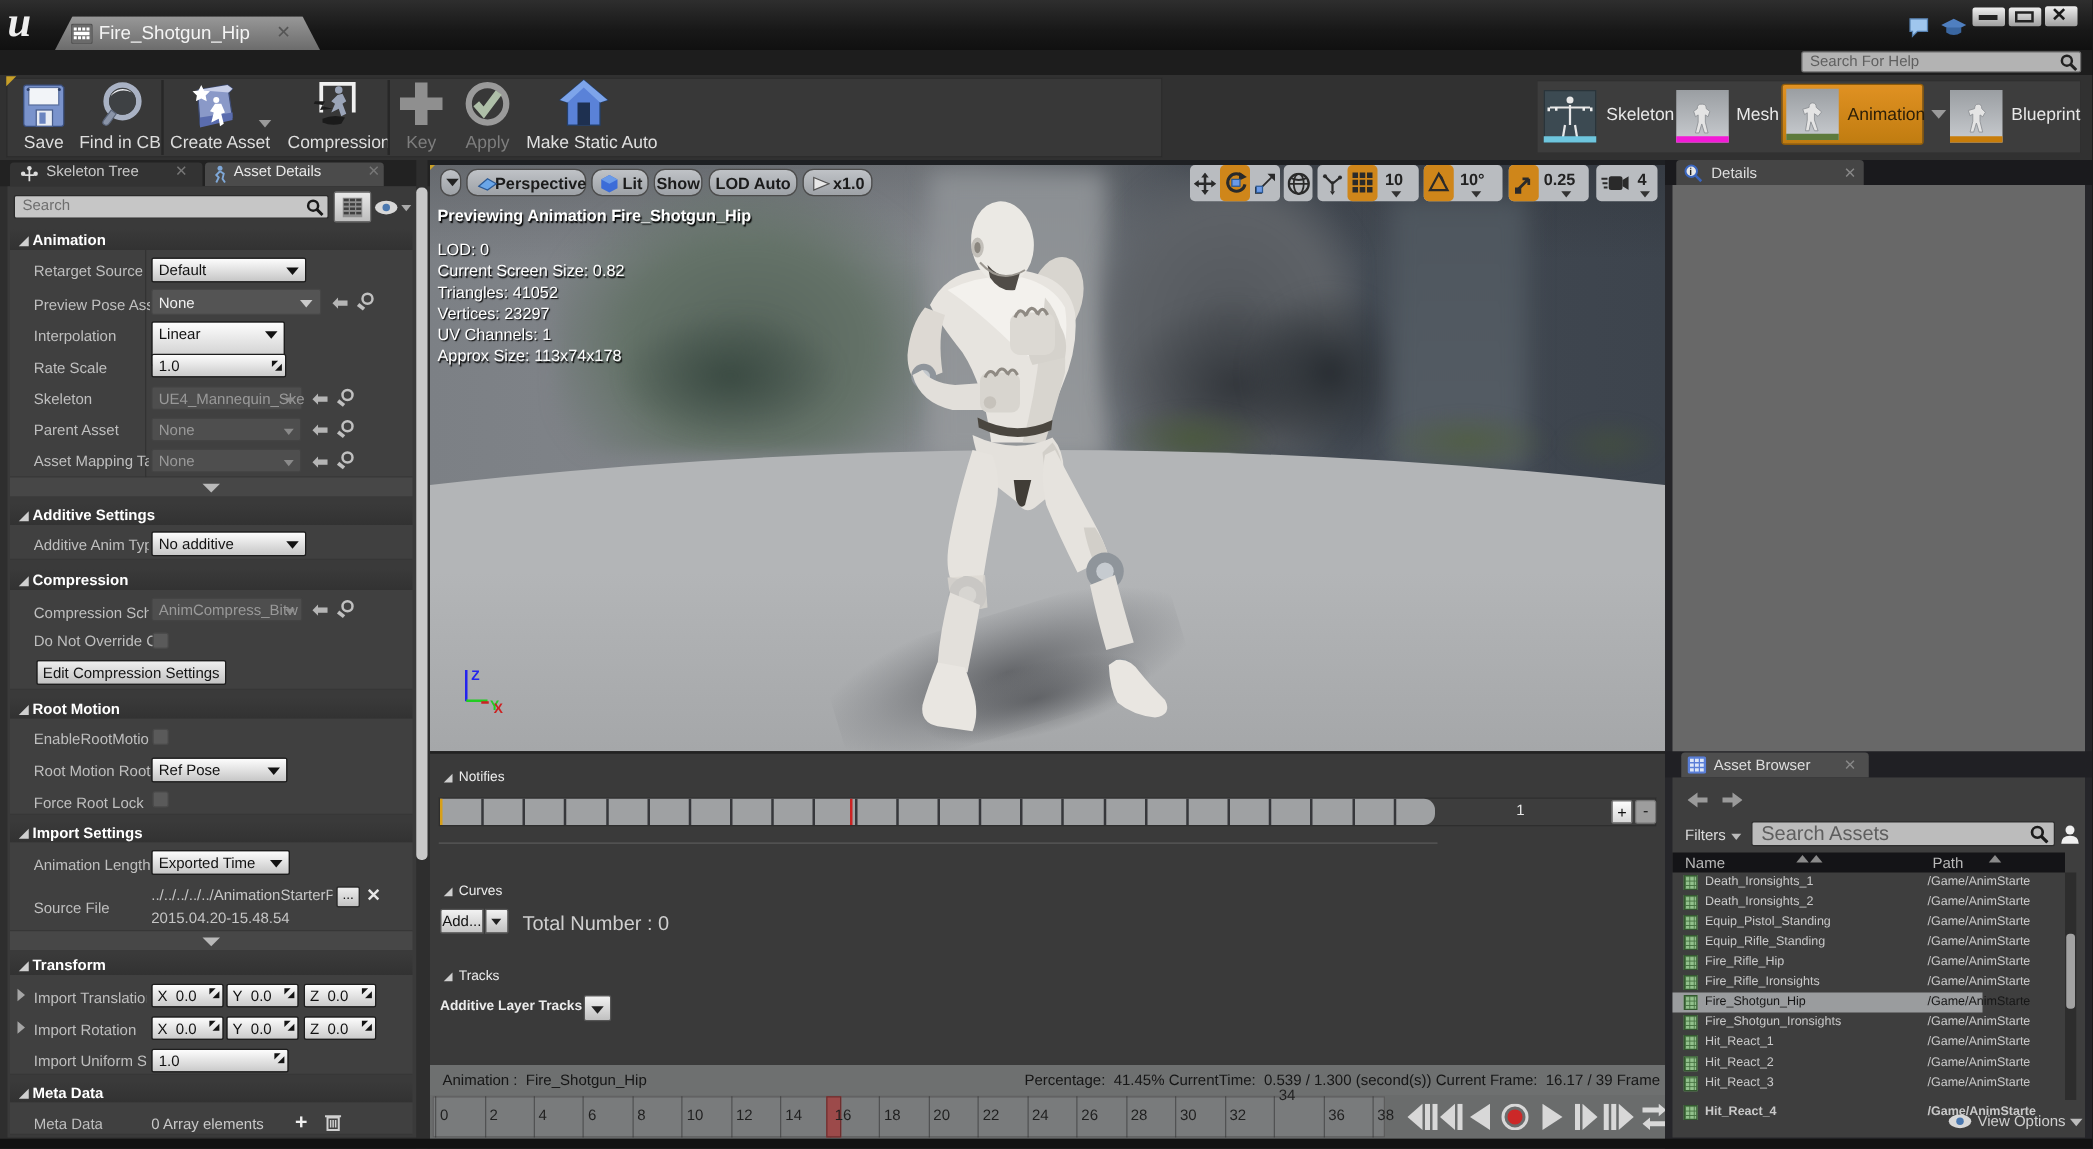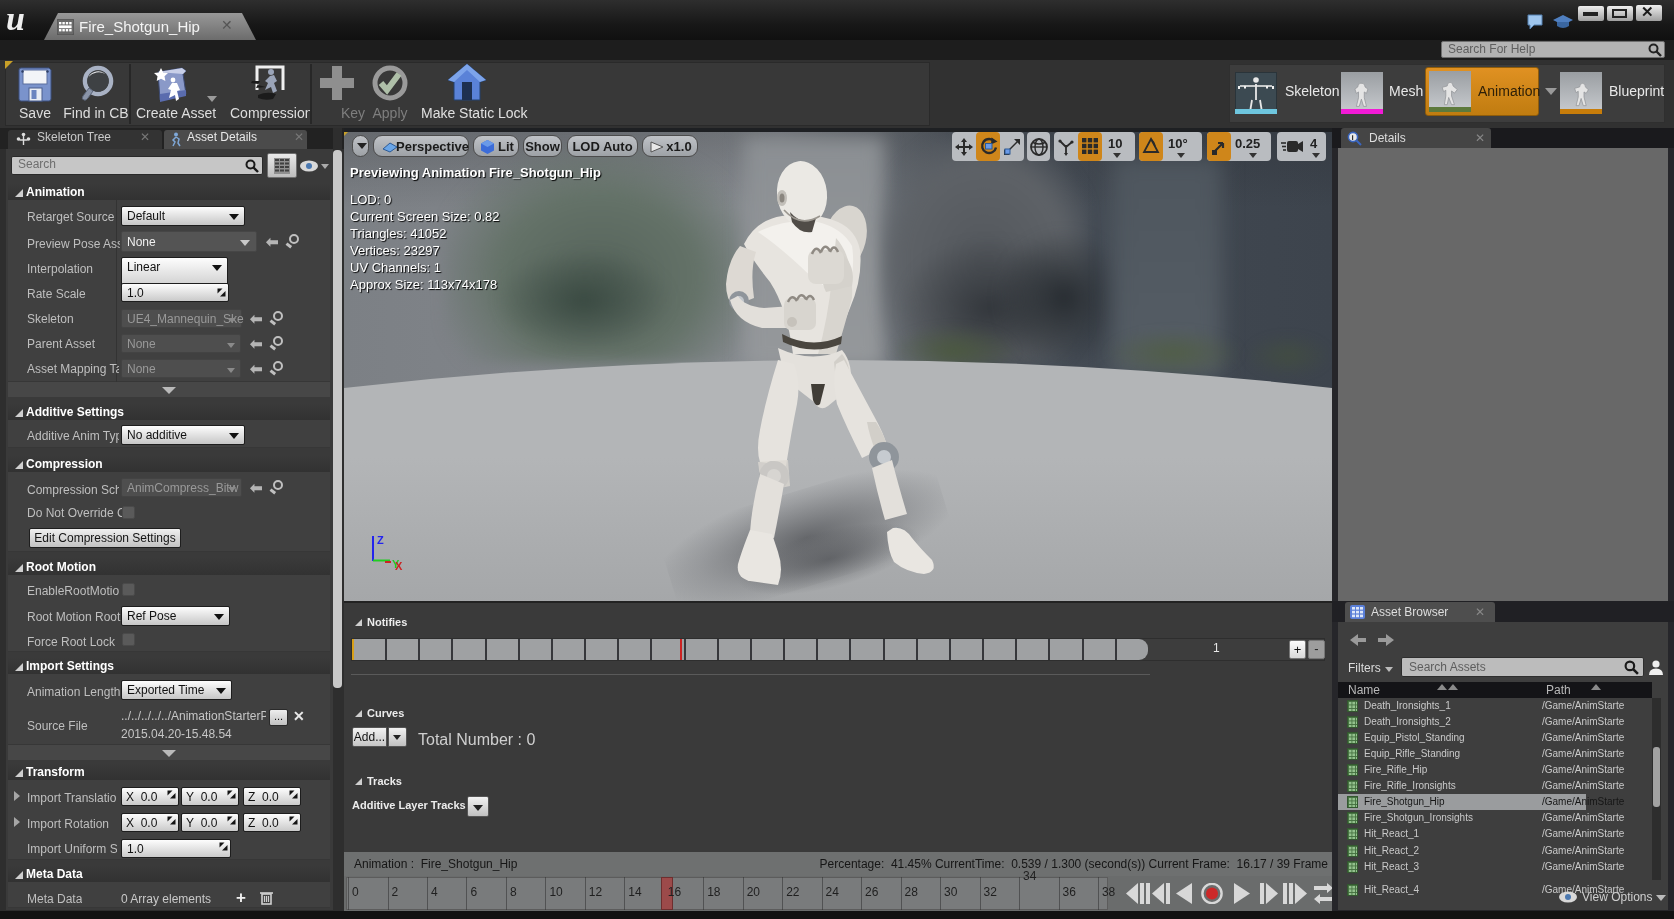--- a/index.html
+++ b/index.html
@@ -41,21 +41,21 @@
 .expander .tri{position:absolute;left:154px;top:5px;width:0;height:0;border-left:7px solid transparent;border-right:7px solid transparent;border-top:7px solid #b9b9b9}
 #lscroll{position:absolute;left:333px;top:128px;width:9px;height:791px;background:#2e2e2e}
 #lthumb{position:absolute;left:333px;top:150px;width:9px;height:538px;background:#c9c9c9;border-radius:4px}
 
 #vp{position:absolute;left:344px;top:128px;width:988px;height:473px;overflow:hidden;background:#7b8086}
 .pill{position:absolute;top:135px;height:22px;border-radius:9px;background:linear-gradient(rgba(196,199,203,0.95),rgba(160,164,169,0.95));border:1px solid #4c4c4c;color:#1b1b1b;font-weight:bold;font-size:13px;text-align:center}
 .vic{position:absolute;top:132px;height:29px;border-radius:4px}
 .vtxt{color:#fff;font-size:13px;text-shadow:1px 1px 1px #000;position:absolute;white-space:nowrap}
 
 #bpanel{position:absolute;left:344px;top:601px;width:988px;height:318px;background:#3a3a3a;border-top:2px solid #222}
-.bh{position:absolute;color:#ececec;font-weight:bold;font-size:11px}
+.bh{position:absolute;color:#ececec;font-weight:normal;font-size:11px}
 .bh:before{content:"";position:absolute;left:-12px;top:3px;width:0;height:0;border-left:7px solid transparent;border-bottom:7px solid #cfcfcf}
 #infobar{position:absolute;left:344px;top:852px;width:988px;height:24px;background:#6e7070;color:#161616;font-size:12px}
 #scrubber{position:absolute;left:344px;top:876px;width:988px;height:35px;background:#6a6c6c}
 #scrubbox{position:absolute;left:346px;top:877px;width:762px;height:33px;background:#797b7c;border:1px solid #5c5c5c}
 .snum{position:absolute;top:9px;color:#1f1f1f;font-size:12px}
 .stick{position:absolute;top:0;width:1px;height:33px;background:rgba(50,50,50,0.55)}
 
 #rpanel{position:absolute;left:1332px;top:128px;width:342px;height:791px;background:#26262a}
 #dbody{position:absolute;left:1338px;top:148px;width:330px;height:453px;background:#686868}
 #abody{position:absolute;left:1338px;top:622px;width:330px;height:288px;background:#3e3e3e}
@@ -145,34 +145,34 @@
       <path d="M24 12 l-5 5 l3 2 l-3 7 l6 -3 l2 6 l4 -2 l-3 -8 l3 -2 l-3 -6z" fill="#9aa4b8"></path>
       <path d="M6 17 l8 0 l-2 4 l8 2 l-10 1 l2 -4 l-7 -1z" fill="#1b1b1b"></path>
       <path d="M12 31 q9 -4 18 -1 l-3 5 q-8 2 -15 -1z" fill="#1b1b1b"></path>
     </svg>
 <div class="tbtxt" style="left:230px;width:74px">Compression</div>
 <div class="tsep" style="left:310px"></div>
 
 <svg class="abs" style="left:318px;top:64px" width="38" height="38" viewBox="0 0 38 38">
       <path d="M14 2 h10 v12 h12 v10 h-12 v12 h-10 v-12 h-12 v-10 h12z" fill="#8f8f8f"></path>
     </svg>
-<div class="tbtxtd" style="left:334px;width:38px">Key</div>
+<div class="tbtxtd" style="left:318px;width:38px">Key</div>
 
 <svg class="abs" style="left:370px;top:63px" width="40" height="40" viewBox="0 0 40 40">
       <circle cx="20" cy="20" r="15" fill="none" stroke="#9a9a9a" stroke-width="5"></circle>
       <path d="M11 20 l6 7 l12 -16" fill="none" stroke="#aebfa8" stroke-width="6"></path>
     </svg>
 <div class="tbtxtd" style="left:366px;width:48px">Apply</div>
 
 <svg class="abs" style="left:446px;top:62px" width="42" height="42" viewBox="0 0 42 42">
       <path d="M21 2 L40 18 L34 20 L34 38 L8 38 L8 20 L2 18z" fill="#5a82d8" stroke="#23406e"></path>
       <path d="M21 2 L40 18 L34 20 L21 8 L8 20 L2 18z" fill="#7da4ea"></path>
       <rect x="16" y="20" width="10" height="18" fill="#1e3050"></rect>
     </svg>
-<div class="tbtxtd" style="left:421px;width:96px;color:#e0e0e0">Make Static Lock</div>
+<div class="tbtxtd" style="left:421px;width:96px;color:#e0e0e0">Make Static Auto</div>
 
 <div class="abs" style="left:1235px;top:72px;width:42px;height:42px;background:#3c4a52;border:1px solid #2a343a"></div>
 <svg class="abs" style="left:1235px;top:72px" width="42" height="42" viewBox="0 0 42 42">
       <circle cx="21" cy="8" r="2.8" fill="#e8e8e8"></circle>
       <line x1="21" y1="12" x2="21" y2="28" stroke="#e8e8e8" stroke-width="1.8"></line>
       <line x1="5" y1="14" x2="37" y2="14" stroke="#e8e8e8" stroke-width="1.6"></line>
       <line x1="4" y1="14" x2="4" y2="17" stroke="#f0f0f0" stroke-width="2"></line>
       <line x1="38" y1="14" x2="38" y2="17" stroke="#f0f0f0" stroke-width="2"></line>
       <line x1="10" y1="14" x2="10" y2="16.5" stroke="#f0f0f0" stroke-width="2"></line>
       <line x1="32" y1="14" x2="32" y2="16.5" stroke="#f0f0f0" stroke-width="2"></line>
@@ -744,21 +744,21 @@
     </svg>
 <div class="abs" style="left:1371px;top:605px;color:#dedede;font-size:12px">Asset Browser</div>
 <div class="abs" style="left:1475px;top:605px;color:#888;font-size:12px">✕</div>
 <div id="abody"></div>
 <svg class="abs" style="left:1350px;top:633px" width="44" height="14" viewBox="0 0 44 14">
       <path d="M8 1 L8 5 L16 5 L16 9 L8 9 L8 13 L0 7z" fill="#9a9a9a"></path>
       <path d="M36 1 L36 5 L28 5 L28 9 L36 9 L36 13 L44 7z" fill="#9a9a9a"></path>
     </svg>
 <div class="abs" style="left:1348px;top:661px;color:#dcdcdc;font-size:12px">Filters</div>
 <div class="abs" style="left:1385px;top:667px;width:0;height:0;border-left:4px solid transparent;border-right:4px solid transparent;border-top:5px solid #bbb"></div>
-<div class="abs" style="left:1401px;top:657px;width:243px;height:20px;background:#bcbcbc;border:1px solid #2e2e2e;border-radius:2px;color:#5e5e5e;font-size:12px"><span style="margin-left:7px;line-height:19px">Search Assets</span></div>
+<div class="abs" style="left:1401px;top:657px;width:243px;height:20px;background:#bcbcbc;border:1px solid #2e2e2e;border-radius:2px;color:#5e5e5e;font-size:16px"><span style="margin-left:7px;line-height:19px">Search Assets</span></div>
 <svg class="abs" style="left:1624px;top:660px" width="15" height="15" viewBox="0 0 14 14">
       <circle cx="5.5" cy="5.5" r="4" fill="none" stroke="#1a1a1a" stroke-width="2"></circle>
       <line x1="8.5" y1="8.5" x2="13" y2="13" stroke="#1a1a1a" stroke-width="2.4"></line>
     </svg>
 <svg class="abs" style="left:1648px;top:659px" width="16" height="17" viewBox="0 0 16 17">
       <circle cx="8" cy="5" r="3.6" fill="#f0f0f0"></circle>
       <path d="M1 16 Q1 9.5 8 9.5 Q15 9.5 15 16z" fill="#f0f0f0"></path>
     </svg>
 <div class="abs" style="left:1338px;top:682px;width:314px;height:16px;background:#141417;color:#b9b9b9;font-size:12px">
       <span style="position:absolute;left:10px;top:1px">Name</span>
@@ -816,21 +816,21 @@
       <div class="arow" style="top:842.5px;">
         <div class="aicon"></div>
         <span class="aname">Hit_React_2</span>
         <span class="apath">/Game/AnimStarte</span>
       </div>
       <div class="arow" style="top:858.5px;">
         <div class="aicon"></div>
         <span class="aname">Hit_React_3</span>
         <span class="apath">/Game/AnimStarte</span>
       </div>
-      <div class="arow" style="top:882px;">
+      <div class="arow" style="top:882px;font-weight:bold;">
         <div class="aicon"></div>
         <span class="aname">Hit_React_4</span>
         <span class="apath">/Game/AnimStarte</span>
       </div>
     </div>
 <div class="abs" style="left:1652px;top:698px;width:9px;height:182px;background:#2d2d2d"></div>
 <div class="abs" style="left:1653px;top:747px;width:7px;height:60px;background:#a2a2a2;border-radius:3px"></div>
 <svg class="abs" style="left:1558px;top:891px" width="20" height="12" viewBox="0 0 20 12">
       <ellipse cx="10" cy="6" rx="9" ry="5.5" fill="#d8d8d8"></ellipse>
       <circle cx="10" cy="6" r="3" fill="#4a78b0"></circle>

